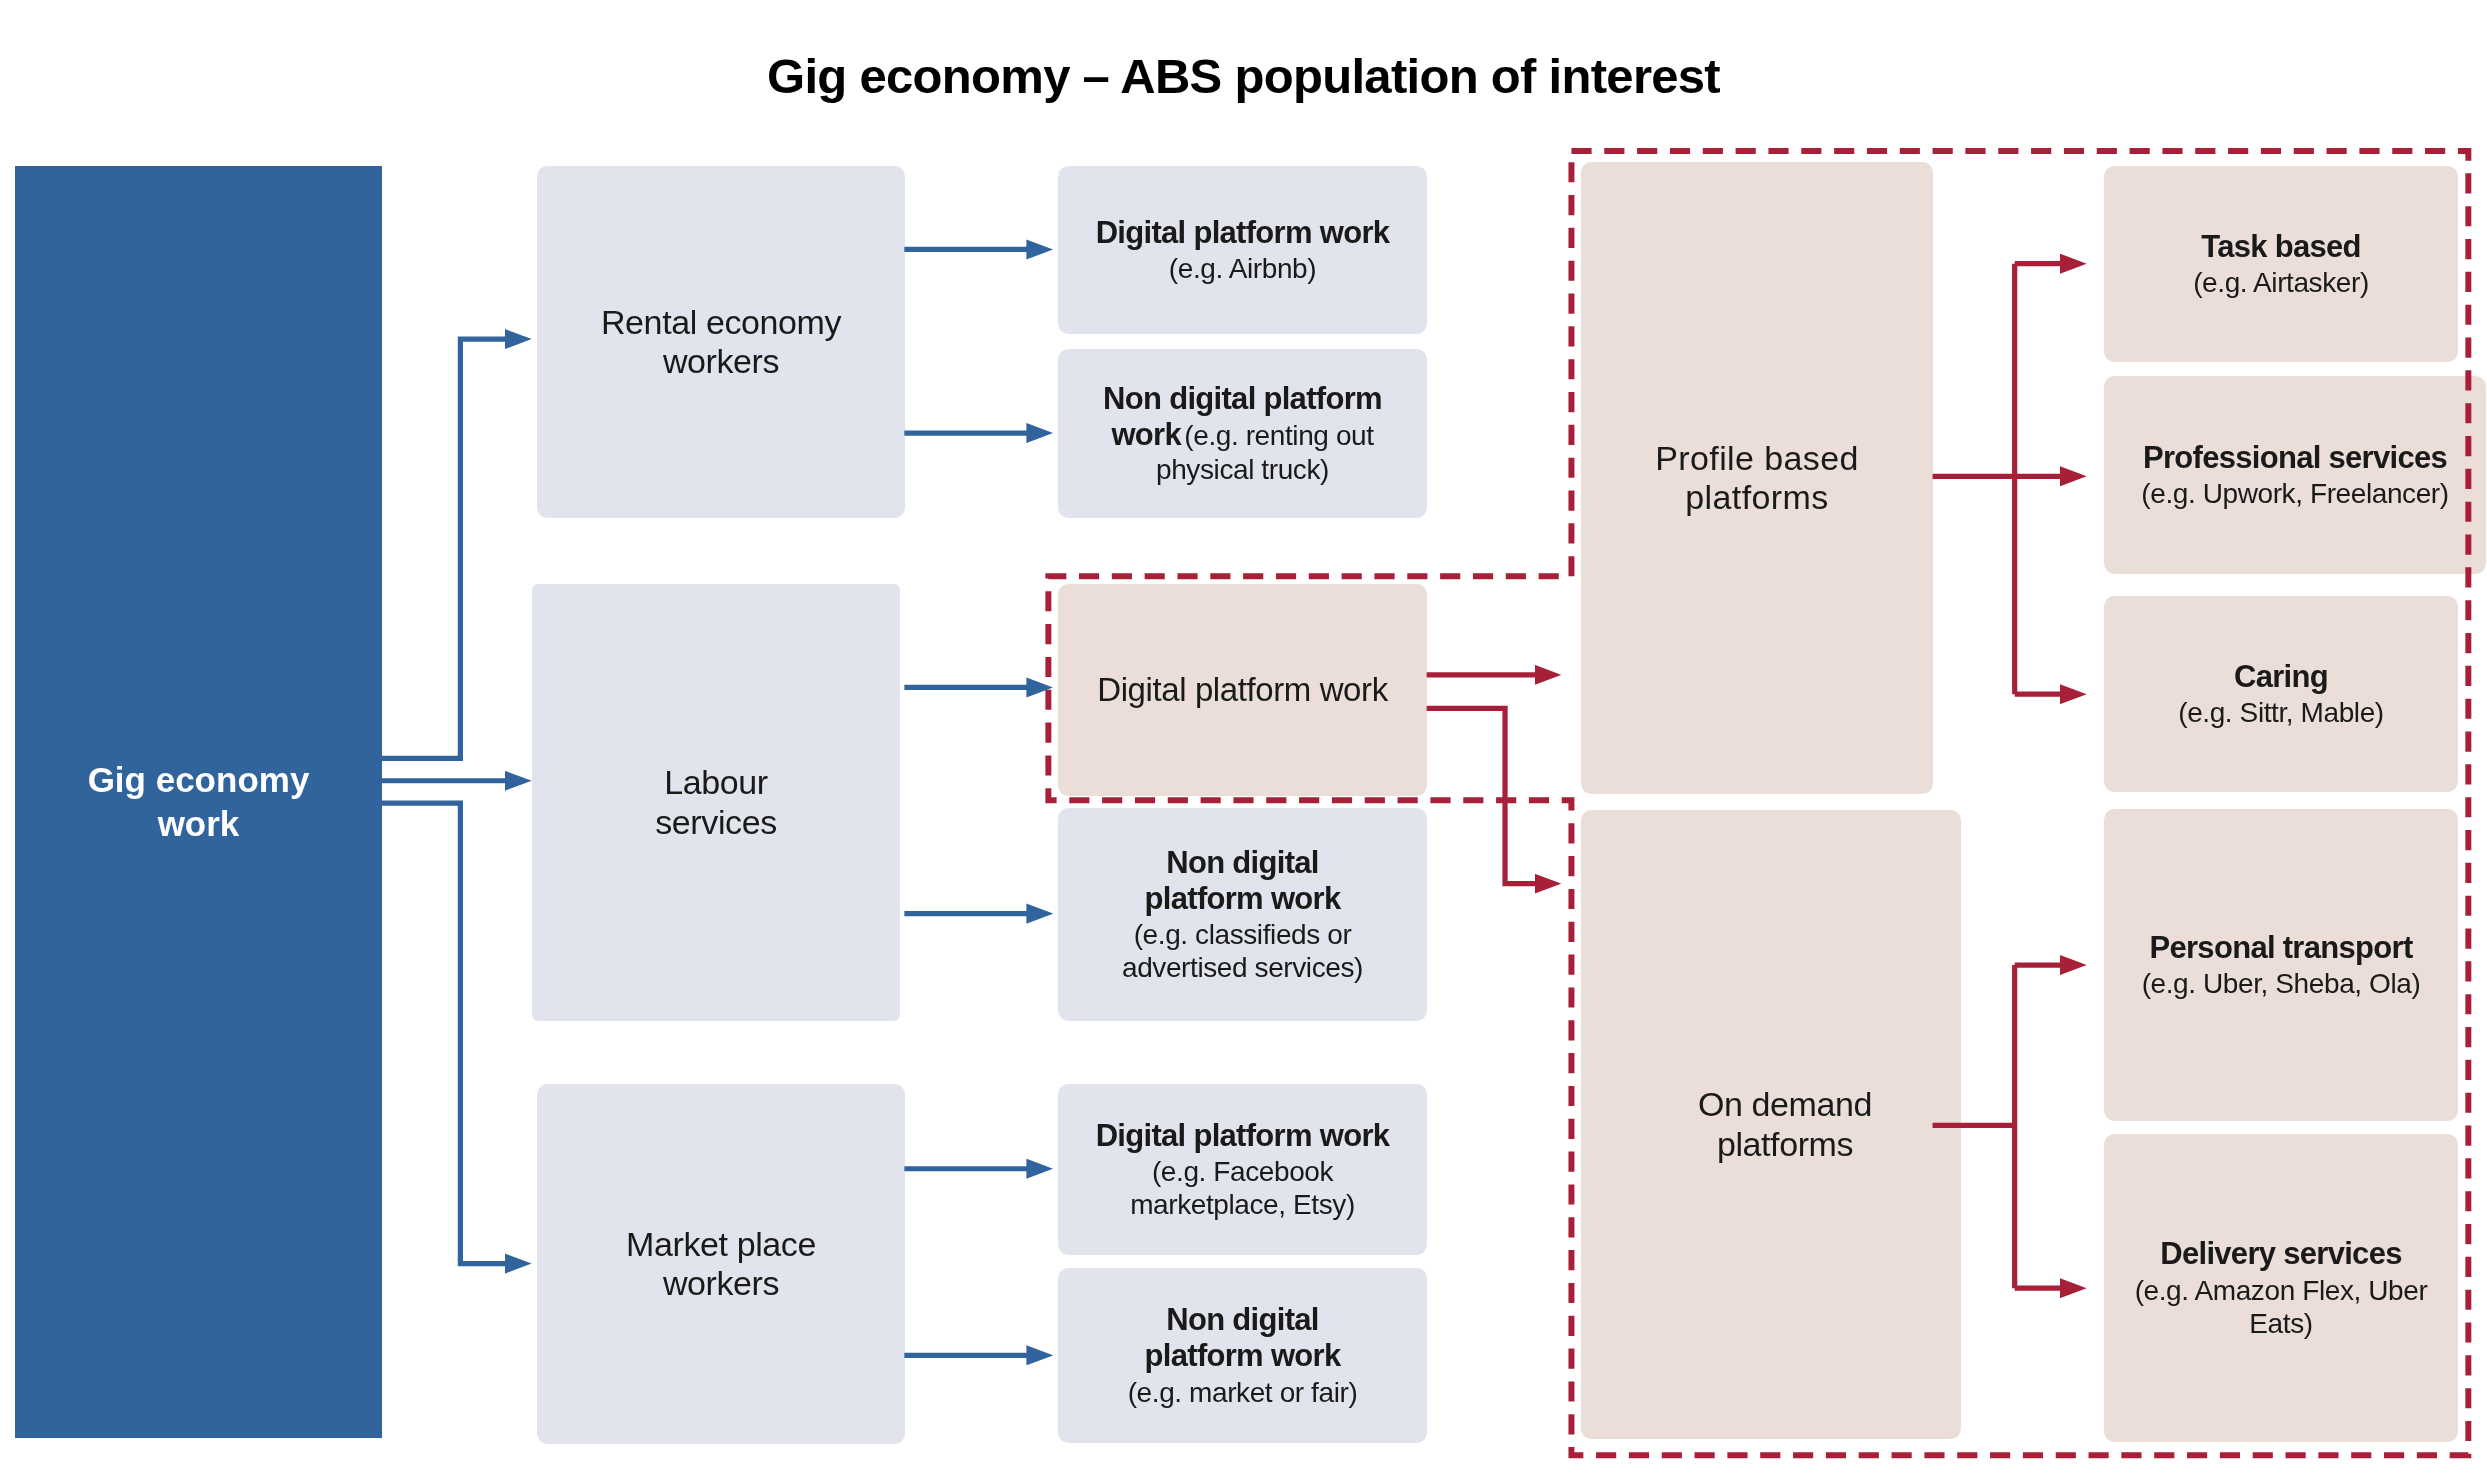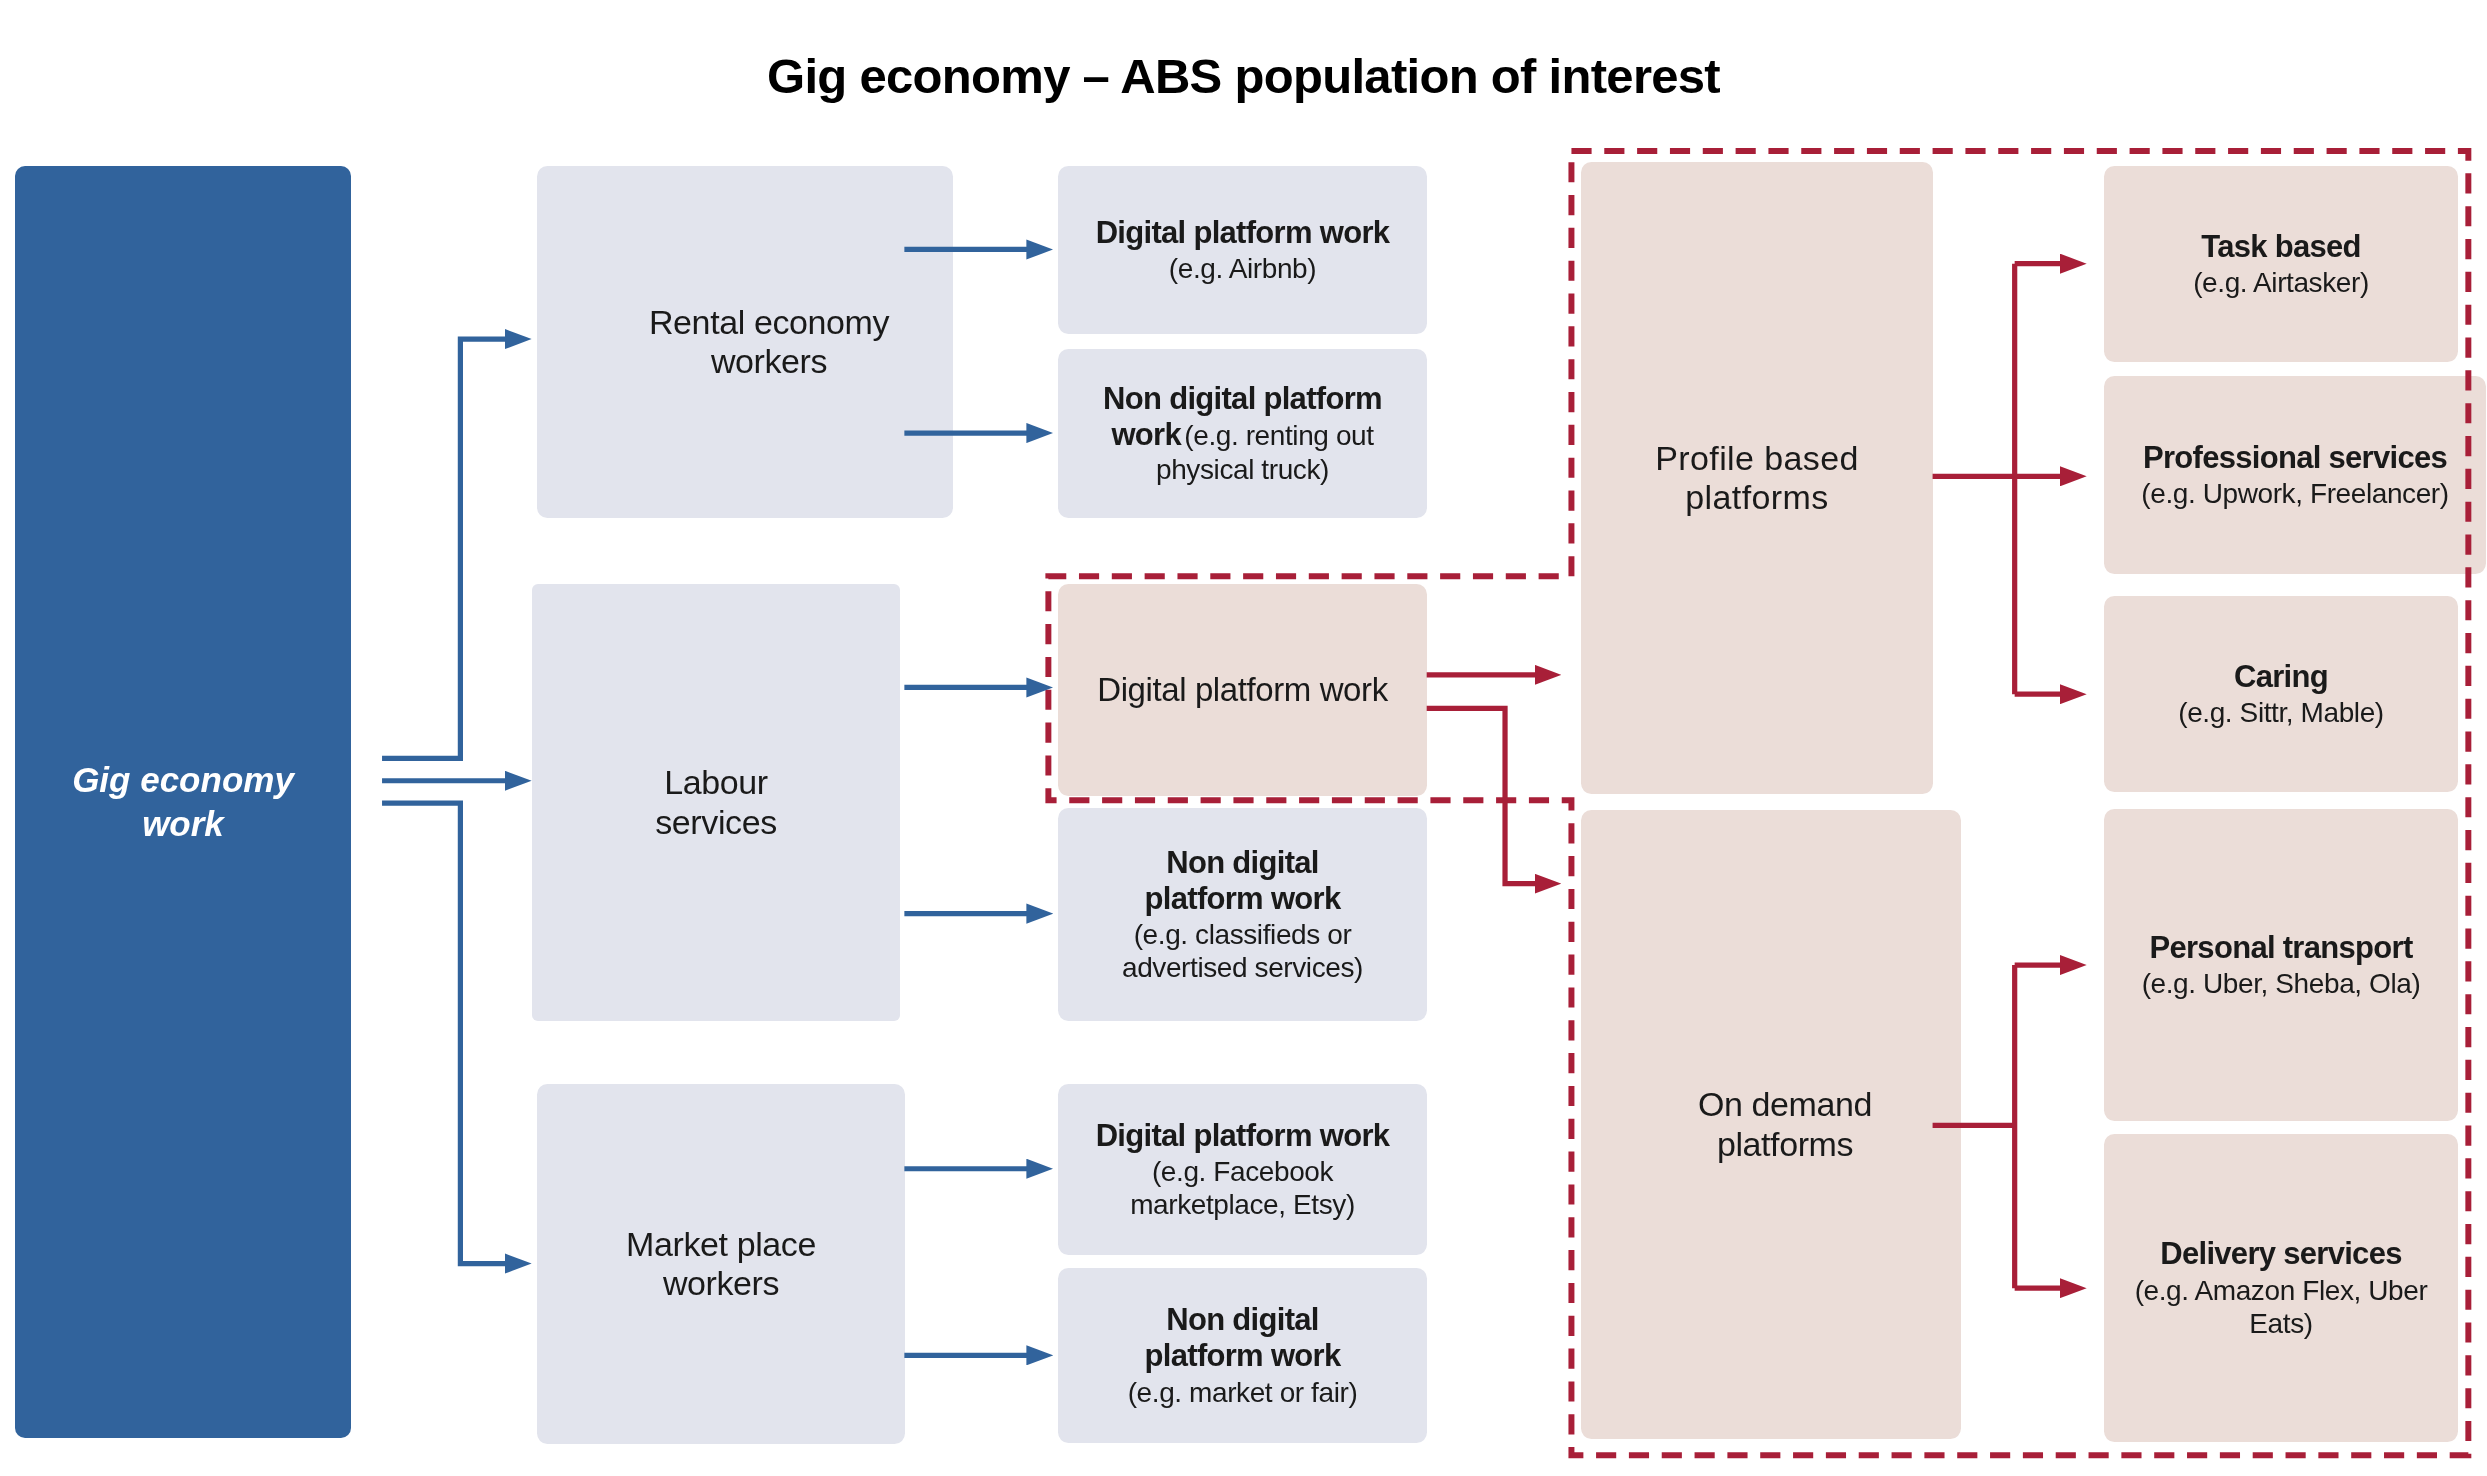--- a/index.html
+++ b/index.html
@@ -17,23 +17,22 @@
     position:absolute;left:0;top:30px;width:2487px;text-align:center;
     font-size:49px;font-weight:700;letter-spacing:-0.7px;color:#000;
   }
   .box{
     position:absolute;display:flex;align-items:center;justify-content:center;
     border-radius:10.4px;text-align:center;
   }
   .gray{background:var(--gray-box);}
   .pink{background:var(--pink-box);}
   .root{
-    left:15px;top:148px;width:336px;height:1272px;background:var(--blue);
-    border-radius:10px;
-    font-style:italic;
+    left:15px;top:148px;width:367px;height:1272px;background:var(--blue);
+    border-radius:0;
   }
   .txt{width:100%;padding:0 15px;box-sizing:border-box;}
   .lbl{display:block;line-height:1.16;}
   .a{font-size:34px;font-weight:400;letter-spacing:-0.4px;}
   .b{font-size:31px;font-weight:700;letter-spacing:-0.7px;}
   .plain{font-size:33px;font-weight:400;letter-spacing:-0.4px;}
   .wide{font-size:34px;font-weight:400;letter-spacing:0.4px;}
   .eg{display:block;font-size:28px;font-weight:400;letter-spacing:-0.4px;line-height:1.18;margin-top:1.5px;}
   .inline{display:inline;}
   .rootlbl{font-size:35px;font-weight:700;color:var(--white);letter-spacing:0;line-height:1.25;}
@@ -53,21 +52,21 @@
 <div class="canvas">
 
   <div class="title">Gig economy – ABS population of interest</div>
 
   <div class="box root">
     <div class="txt">
         <span class="lbl rootlbl mw300">Gig economy work</span>
       </div>
   </div>
 
-  <div class="box gray" style="left:537px;top:148px;width:368px;height:352px;padding-left:48px;">
+  <div class="box gray" style="left:537px;top:148px;width:368px;height:352px;">
     <div class="txt">
         <span class="lbl a mw330">Rental economy workers</span>
       </div>
   </div>
   <div class="box gray" style="left:532px;top:566px;width:368px;height:437px;border-radius:6px;">
     <div class="txt">
         <span class="lbl a mw220">Labour services</span>
       </div>
   </div>
   <div class="box gray" style="left:537px;top:1066px;width:368px;height:360px;">

